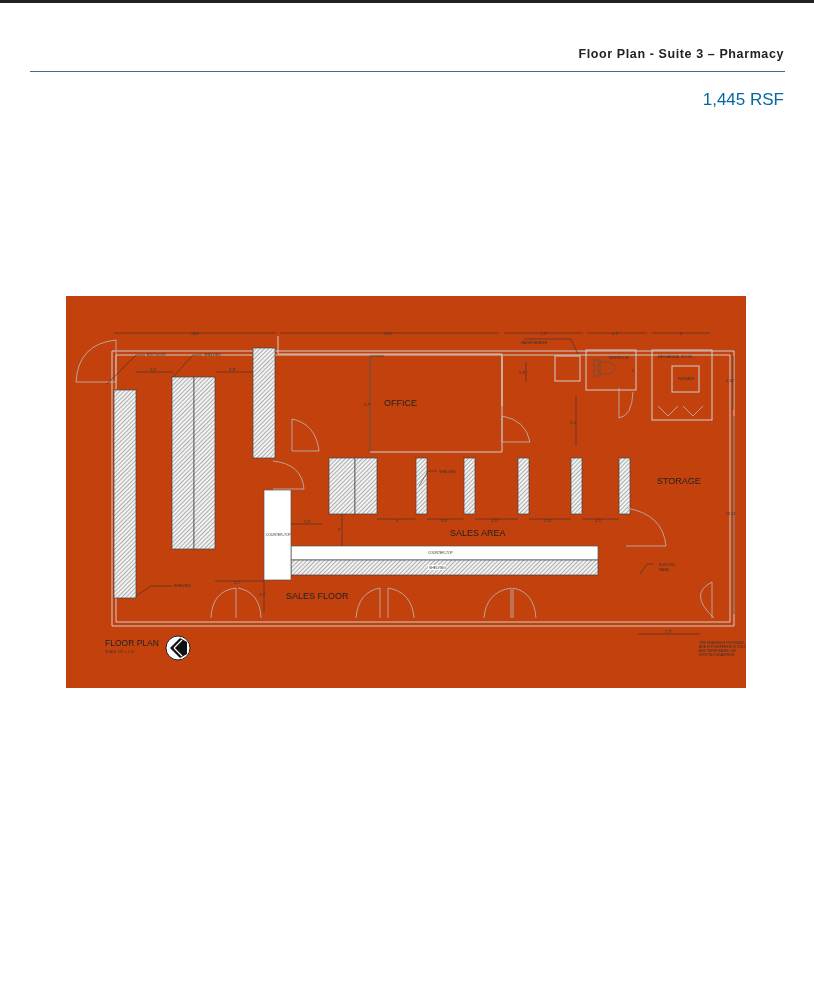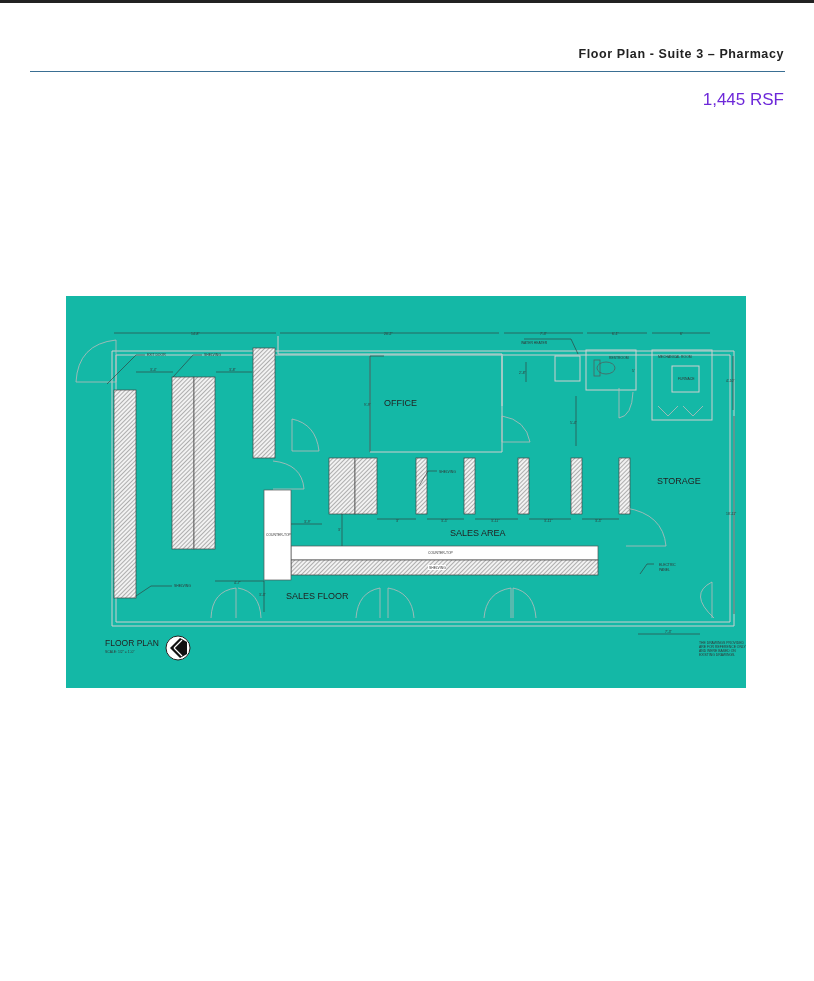--- a/index.html
+++ b/index.html
@@ -7,24 +7,24 @@
     width: 814px; height: 981px; background: #ffffff; position: relative; overflow: hidden;
     font-family: "Liberation Sans", sans-serif;
   }
   .topbar { position: absolute; left: 0; top: 0; width: 814px; height: 3px; background: #222222; }
   .title {
     position: absolute; right: 30px; top: 47px; font-size: 12.5px; font-weight: bold;
     letter-spacing: 0.6px; color: #222222; white-space: nowrap;
   }
   .rule { position: absolute; left: 30px; top: 71px; width: 755px; height: 1px; background: #3a6f93; }
   .rsf {
-    position: absolute; right: 30px; top: 90px; font-size: 17px; color: #6d28d9; white-space: nowrap;
+    position: absolute; right: 30px; top: 90px; font-size: 17px; color: #0369a1; white-space: nowrap;
   }
   .plan-wrap {
-    position: absolute; left: 66px; top: 296px; width: 680px; height: 392px; background: #14b8a6;
+    position: absolute; left: 66px; top: 296px; width: 680px; height: 392px; background: #c2410c;
   }
   .plan-wrap svg { display: block; }
   .lbl { font-family: "Liberation Sans", sans-serif; fill: #222; }
   .tiny { font-family: "Liberation Sans", sans-serif; fill: #333; font-size: 3.4px; }
   .dim { stroke: #333; stroke-width: 0.6; fill: none; }
   .wall { stroke: #cfcfcf; stroke-width: 1; fill: none; }
   .wallD { stroke: #555; stroke-width: 0.9; fill: none; }
   .hatch { fill: url(#hatch); stroke: #444; stroke-width: 0.7; }
   .door { stroke: #bbb; stroke-width: 0.8; fill: none; }
 </style>

